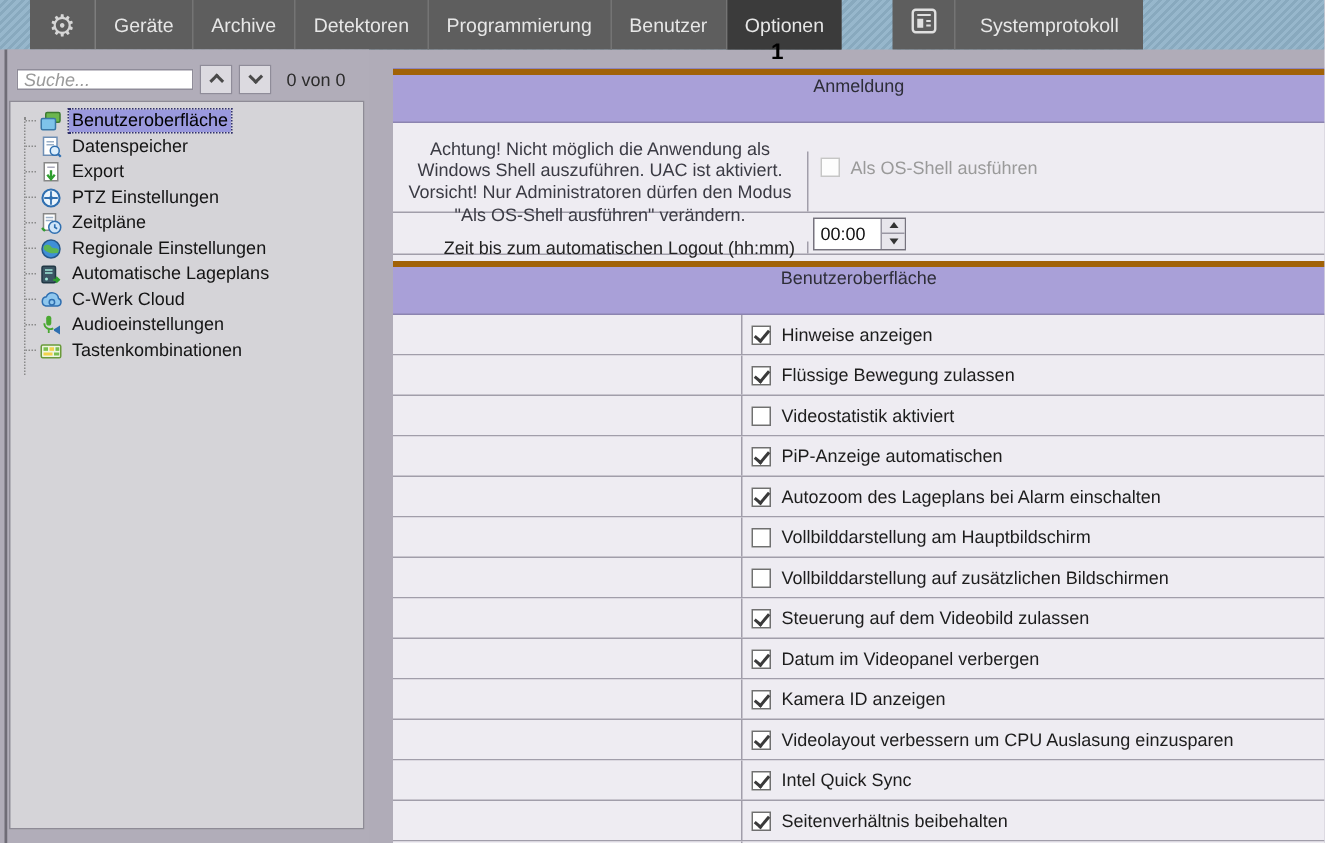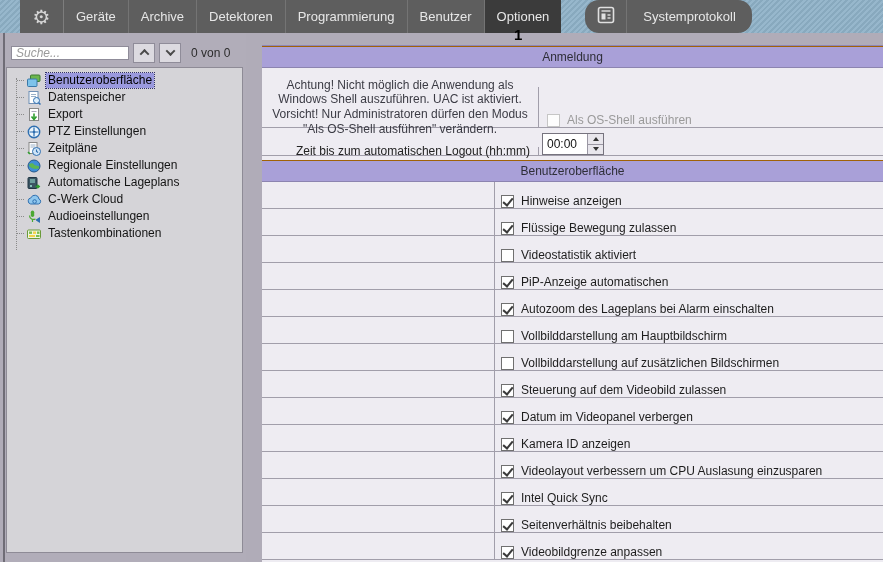--- a/index.html
+++ b/index.html
@@ -6,21 +6,21 @@
   html,body { width:883px; height:562px; overflow:hidden; }
   body { font-family:"Liberation Sans","DejaVu Sans",sans-serif; background:#b0acb8; position:relative; }
 
   
   .topbar { position:absolute; top:0; left:0; width:883px; height:33px;
     background:#8fb2c8;
     background-image:repeating-linear-gradient(135deg, rgba(255,255,255,.07) 0 2px, rgba(0,0,0,.05) 2px 4px);
     display:flex; align-items:stretch; }
   .tb-seg { display:flex; align-items:stretch; background:#5e5e5e; }
   .tb-seg1 { margin-left:20px; }
-  .tb-seg2 { margin-left:24px;border-radius:14px; }
+  .tb-seg2 { margin-left:34px; }
   .tb-gear { width:44px; display:flex; align-items:center; justify-content:center; border-right:1px solid #7d7d7d; cursor:pointer; }
   .gear-glyph { font-family:"DejaVu Sans",sans-serif; font-size:20px; color:#d6d6d6; line-height:1; }
   .tb-tab { display:flex; align-items:center; padding:0 12px; color:#e7e7e7; font-size:13px; cursor:pointer; border-right:1px solid #747474; white-space:nowrap; }
   .tb-tab.selected { background:#3b3b3b; border-right:none; }
   .tb-icon-cell { width:42px; display:flex; align-items:center; justify-content:center; border-right:1px solid #747474; cursor:pointer; }
   .tb-syslog { display:flex; align-items:center; padding:0 16px; color:#e7e7e7; font-size:13px; cursor:pointer; white-space:nowrap; }
 
   
   .win-left-border { position:absolute; left:3px; top:33px; bottom:0; width:2px; background:#6f6c76; }
   .sidebar { position:absolute; left:5px; top:33px; width:241px; bottom:0; background:#b1adb9; }
@@ -38,25 +38,25 @@
   .tree-vline { position:absolute; left:9px; top:10px; height:172px; border-left:1px dotted #8a8a8a; }
   .tree-item { position:relative; display:flex; align-items:center; height:17px; padding-left:10px; cursor:pointer; }
   .tree-stub { width:7px; border-top:1px dotted #8a8a8a; margin-right:2px; flex:none; }
   .tree-ico { width:16px; height:16px; flex:none; margin-right:4px; }
   .tree-ico svg { display:block; }
   .tree-label { font-size:12px; color:#141414; white-space:nowrap; padding:0 2px; line-height:15px; }
   .tree-item.selected .tree-label { background:#9a99de; outline:1px dotted #30306b; color:#000; }
 
   
   .main { position:absolute; left:262px; top:45px; right:0; bottom:0; background:#eeecf2; border-top:1px solid #8d86b8; }
-  .sec-header { height:22px; background:#a9a0d8; border-top:1px solid #a16207; border-bottom:1px solid #8c84b0; display:flex; align-items:center; justify-content:center; font-size:12px; color:#2e2e38; }
+  .sec-header { height:36px; background:#a9a0d8; border-top:4px solid #a16207; border-bottom:1px solid #8c84b0; display:flex; align-items:flex-start; justify-content:center; font-size:12px; color:#2e2e38; }
   .row { display:flex; border-bottom:1px solid #a19eaa; background:#eeecf2; }
   .cell-l { border-right:1px solid #a19eaa; flex:none; display:flex; align-items:center; }
   .sec1 .cell-l { width:277px;margin-top:19px; }
-  .cell-r { flex:1; display:flex; align-items:flex-end; }
+  .cell-r { flex:1; display:flex; align-items:center; }
   .warn-row { height:60px; }
   .warn-text { width:100%; text-align:center; font-size:12px; line-height:1.22; color:#3b3b44; padding:2px 6px; }
   .logout-row { height:28px; }
   .logout-label { width:100%; text-align:right; padding-right:8px; font-size:12px; color:#222; }
   .spacer4 { height:4px; background:#eeecf2; }
 
   .cb { width:13px; height:13px; background:#fff; border:1px solid #707070; position:relative; flex:none; cursor:pointer; }
   .cb.checked::after { content:''; position:absolute; left:3px; top:0px; width:4px; height:8px; border-right:2px solid #3a3a3a; border-bottom:2px solid #3a3a3a; transform:rotate(40deg); }
   .cb.disabled { border-color:#c6c6c6; background:#fdfdfd; cursor:default; }
   .cb-item { display:flex; align-items:center; }

